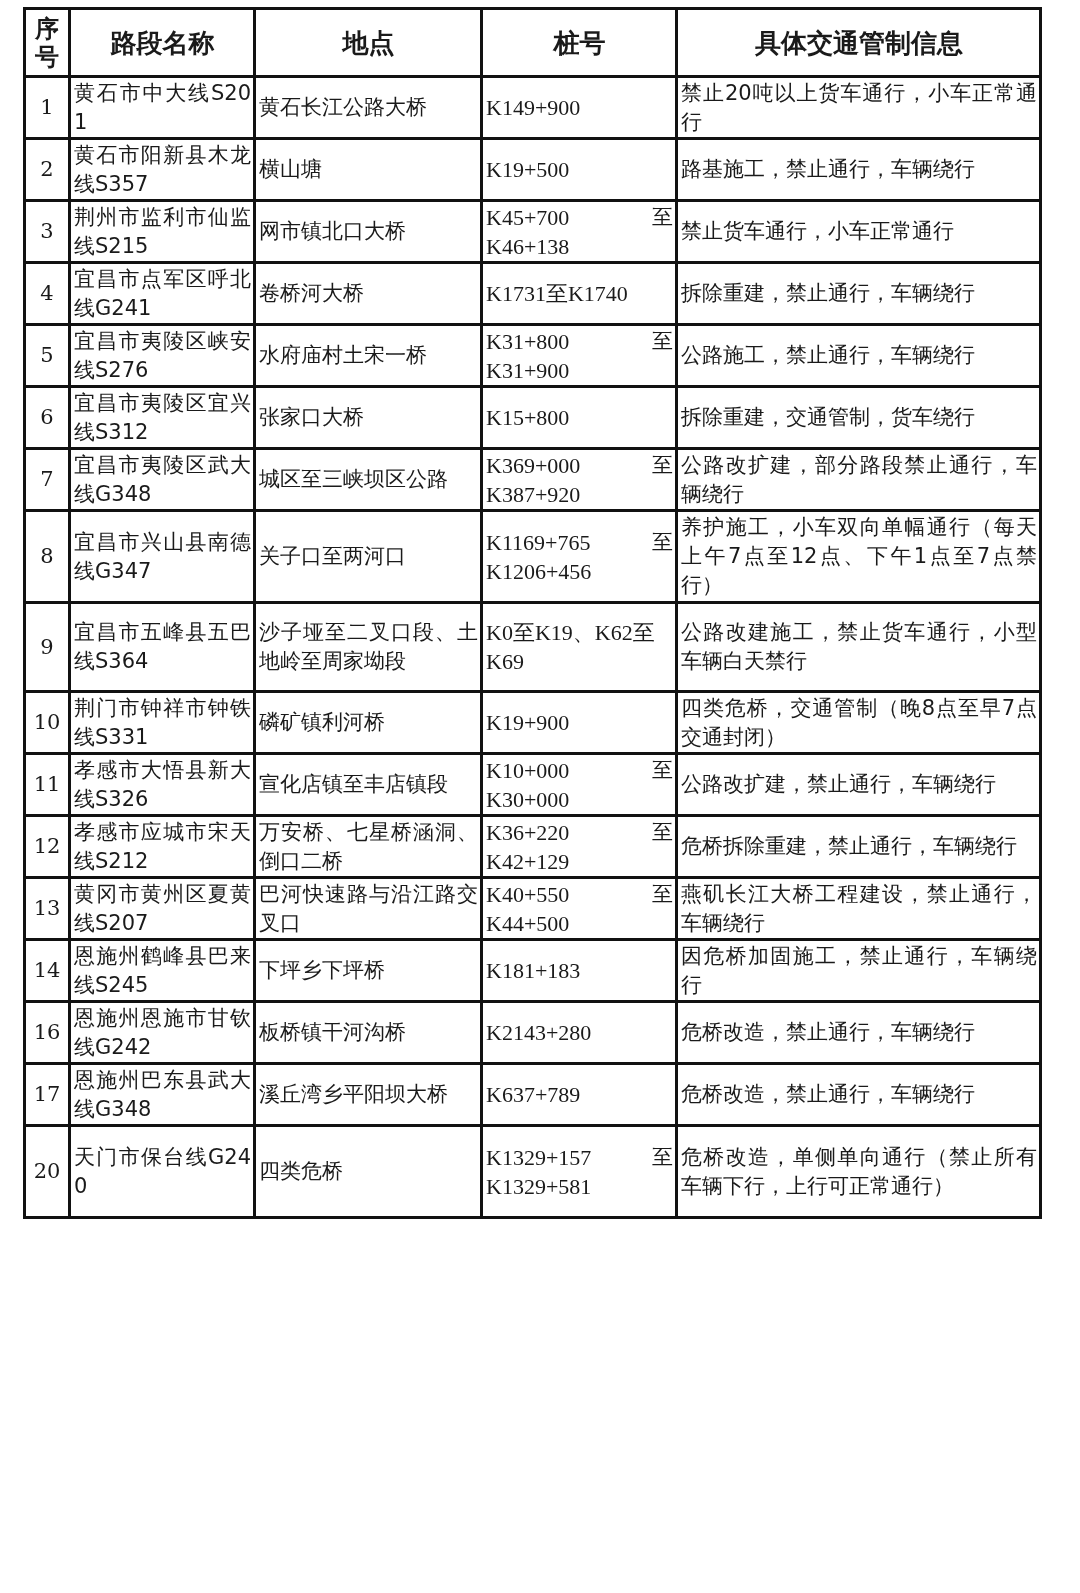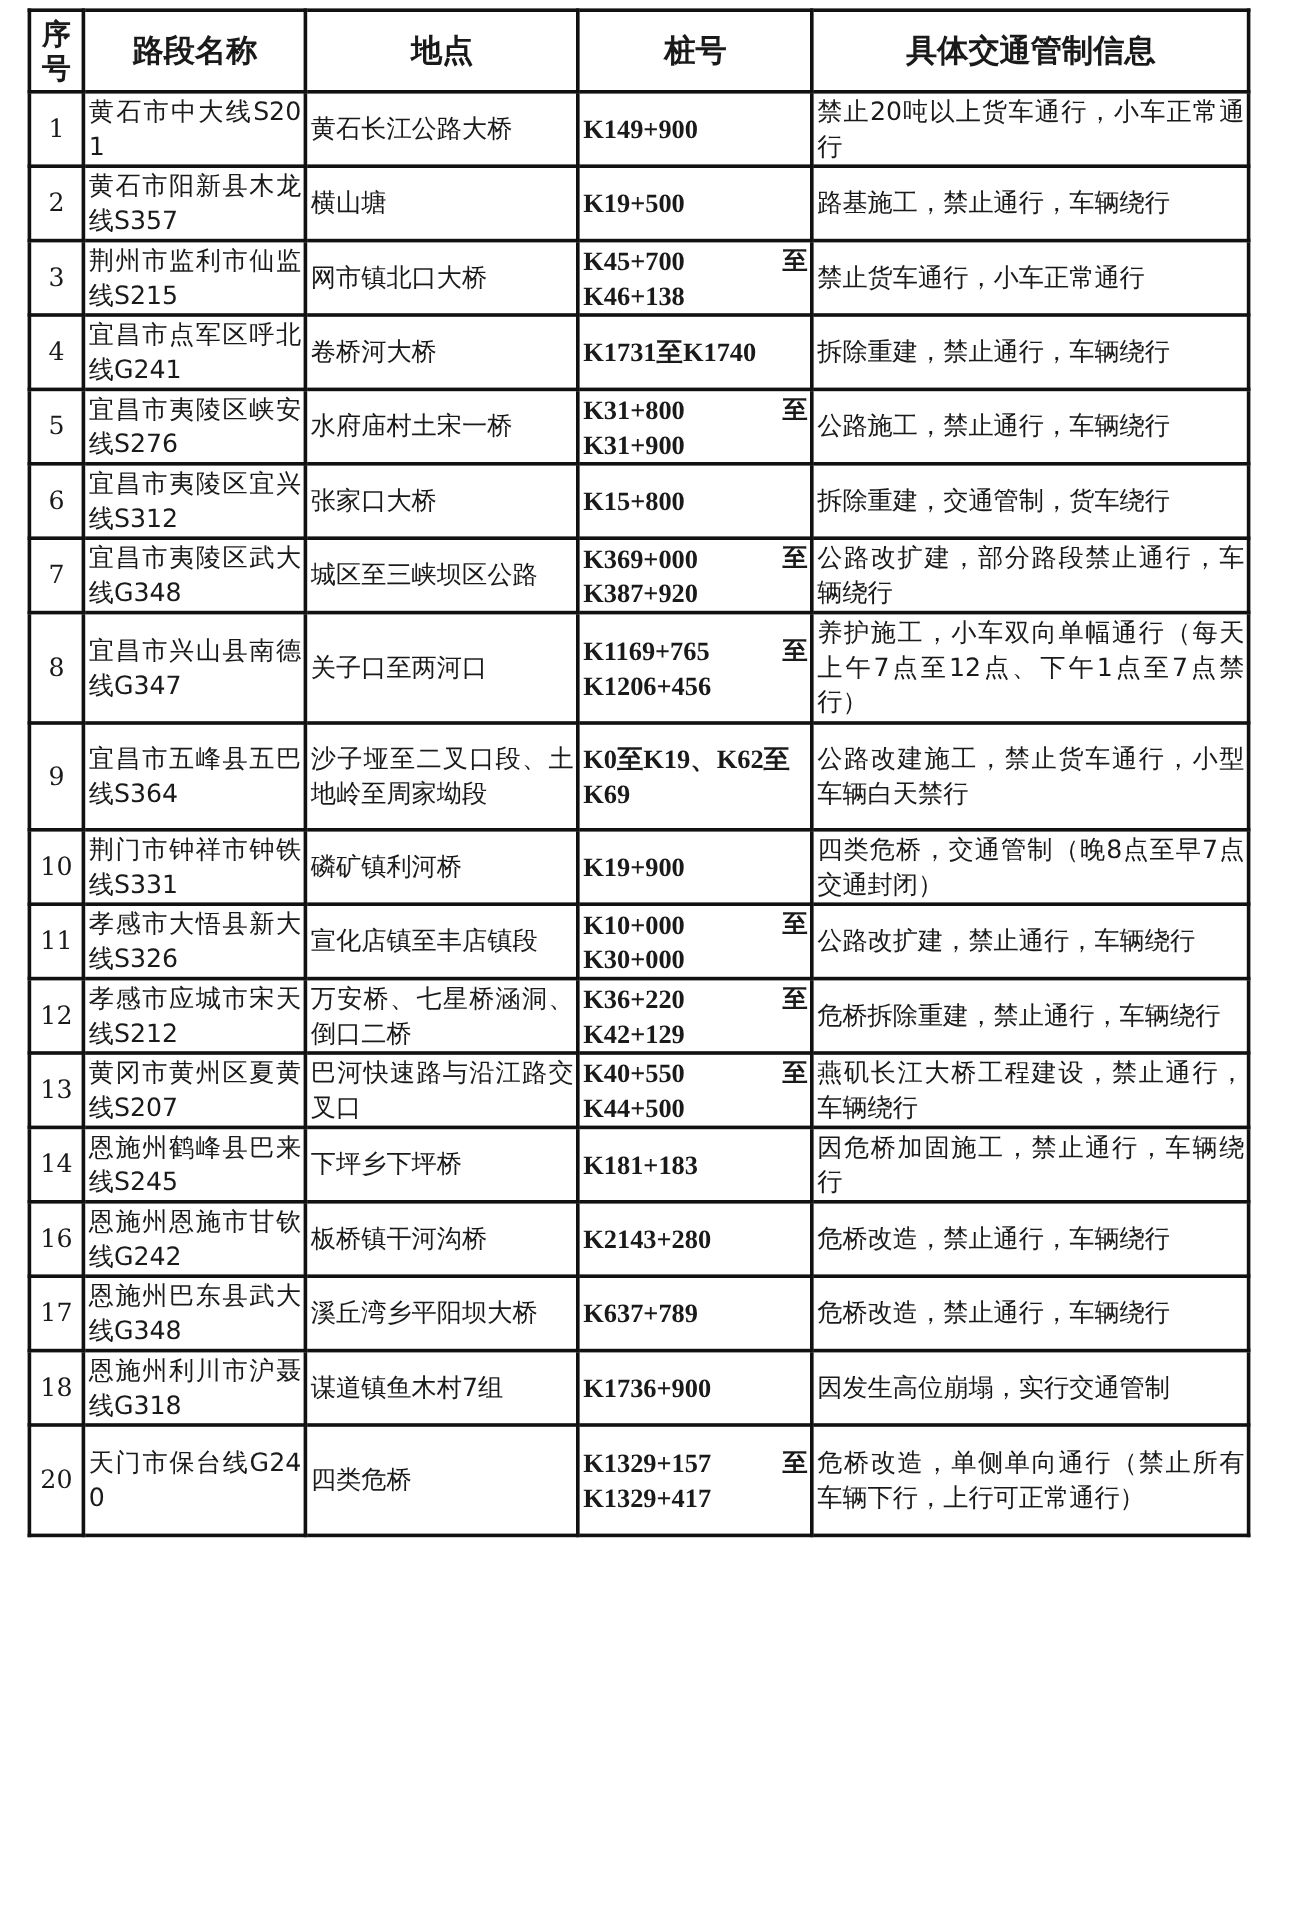--- a/index.html
+++ b/index.html
@@ -41,21 +41,21 @@
     }
     table.ctrl td.no {
       text-align: center; text-align-last: center;
       font-size: 21px; padding: 0;
     }
     table.ctrl td.road, table.ctrl td.place, table.ctrl td.info {
       font-family: "DejaVu Sans", "Liberation Sans", sans-serif;
       font-size: 21px;
       letter-spacing: 0px;
     }
-    table.ctrl td.stake { font-family: "Liberation Serif", "DejaVu Serif", serif; font-size: 22px; font-weight: bold; }
+    table.ctrl td.stake { font-family: "Liberation Serif", "DejaVu Serif", serif; font-size: 22px; }
     .stake-line { display: flex; justify-content: space-between; }
     .stake-line .to { font-family: "DejaVu Sans", "Liberation Sans", sans-serif; font-size: 21px; }
     tr.h65 td { height: 59px; }
     tr.h92 td { height: 86px; }
     tr.h95 td { height: 89px; }
   </style>
 </head>
 <body>
 
 <table class="ctrl">
@@ -294,43 +294,30 @@
     <td class="stake">
       <div class="stake-line">
         <span class="from">K637+789</span>
         <span class="to"></span>
       </div>
 
     </td>
     <td class="info">危桥改造，禁止通行，车辆绕行</td>
   </tr>
 
-  <tr class="h65">
-    <td class="no">18</td>
-    <td class="road">恩施州利川市沪聂线G318</td>
-    <td class="place">谋道镇鱼木村7组</td>
-    <td class="stake">
-      <div class="stake-line">
-        <span class="from">K1736+900</span>
-        <span class="to"></span>
-      </div>
-
-    </td>
-    <td class="info">因发生高位崩塌，实行交通管制</td>
-  </tr>
 
 
   <tr class="h95">
     <td class="no">20</td>
     <td class="road">天门市保台线G240</td>
     <td class="place">四类危桥</td>
     <td class="stake">
       <div class="stake-line">
         <span class="from">K1329+157</span>
         <span class="to">至</span>
       </div>
-      <div class="stake-to-line">K1329+417</div>
+      <div class="stake-to-line">K1329+581</div>
     </td>
     <td class="info">危桥改造，单侧单向通行（禁止所有车辆下行，上行可正常通行）</td>
   </tr>
 
 </tbody>
 </table>
 
 </body></html>

